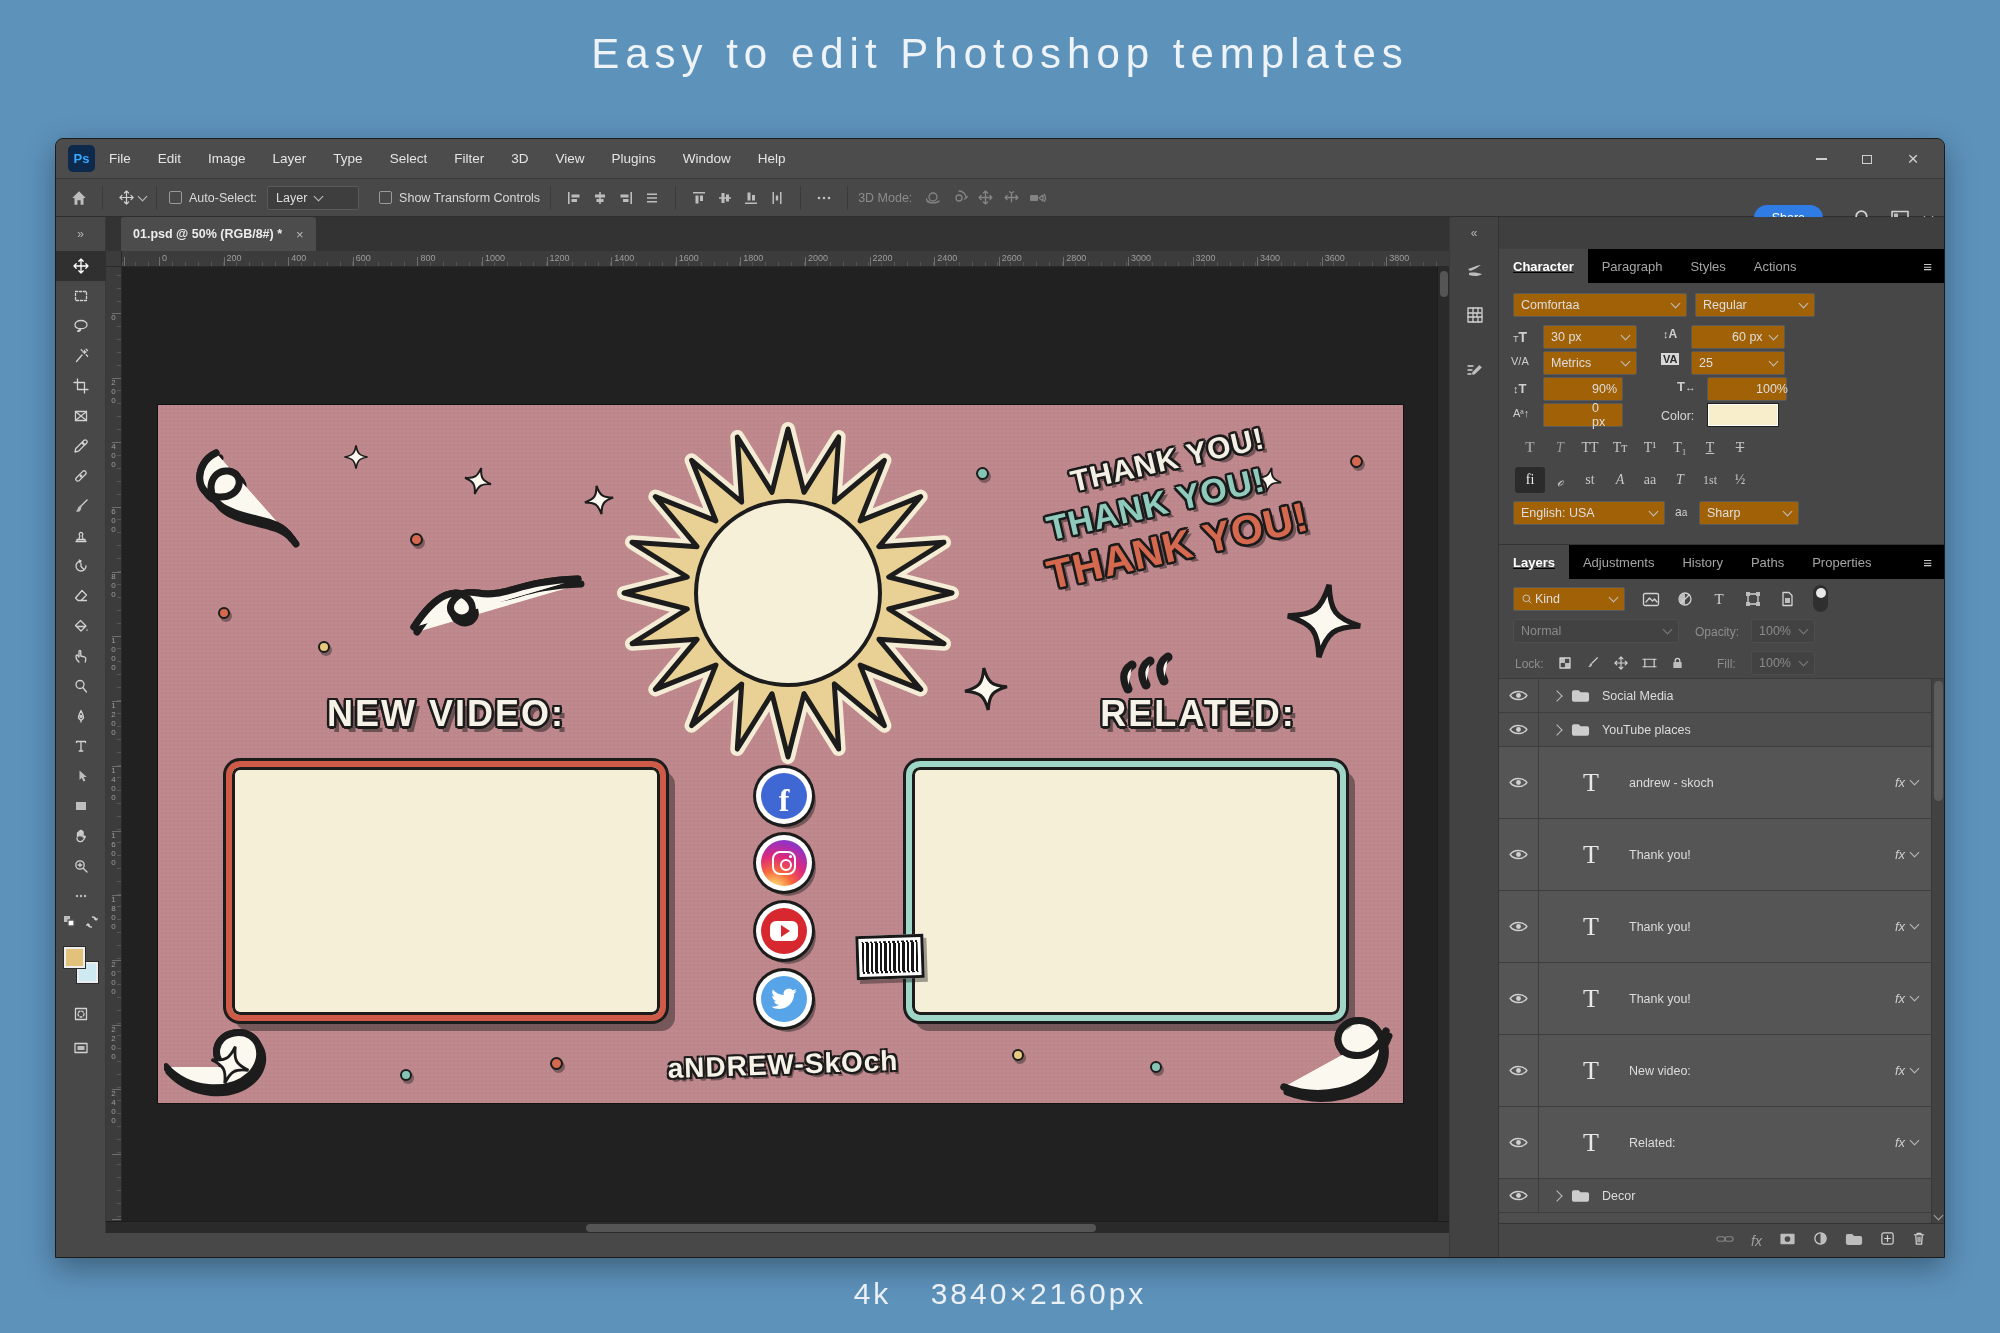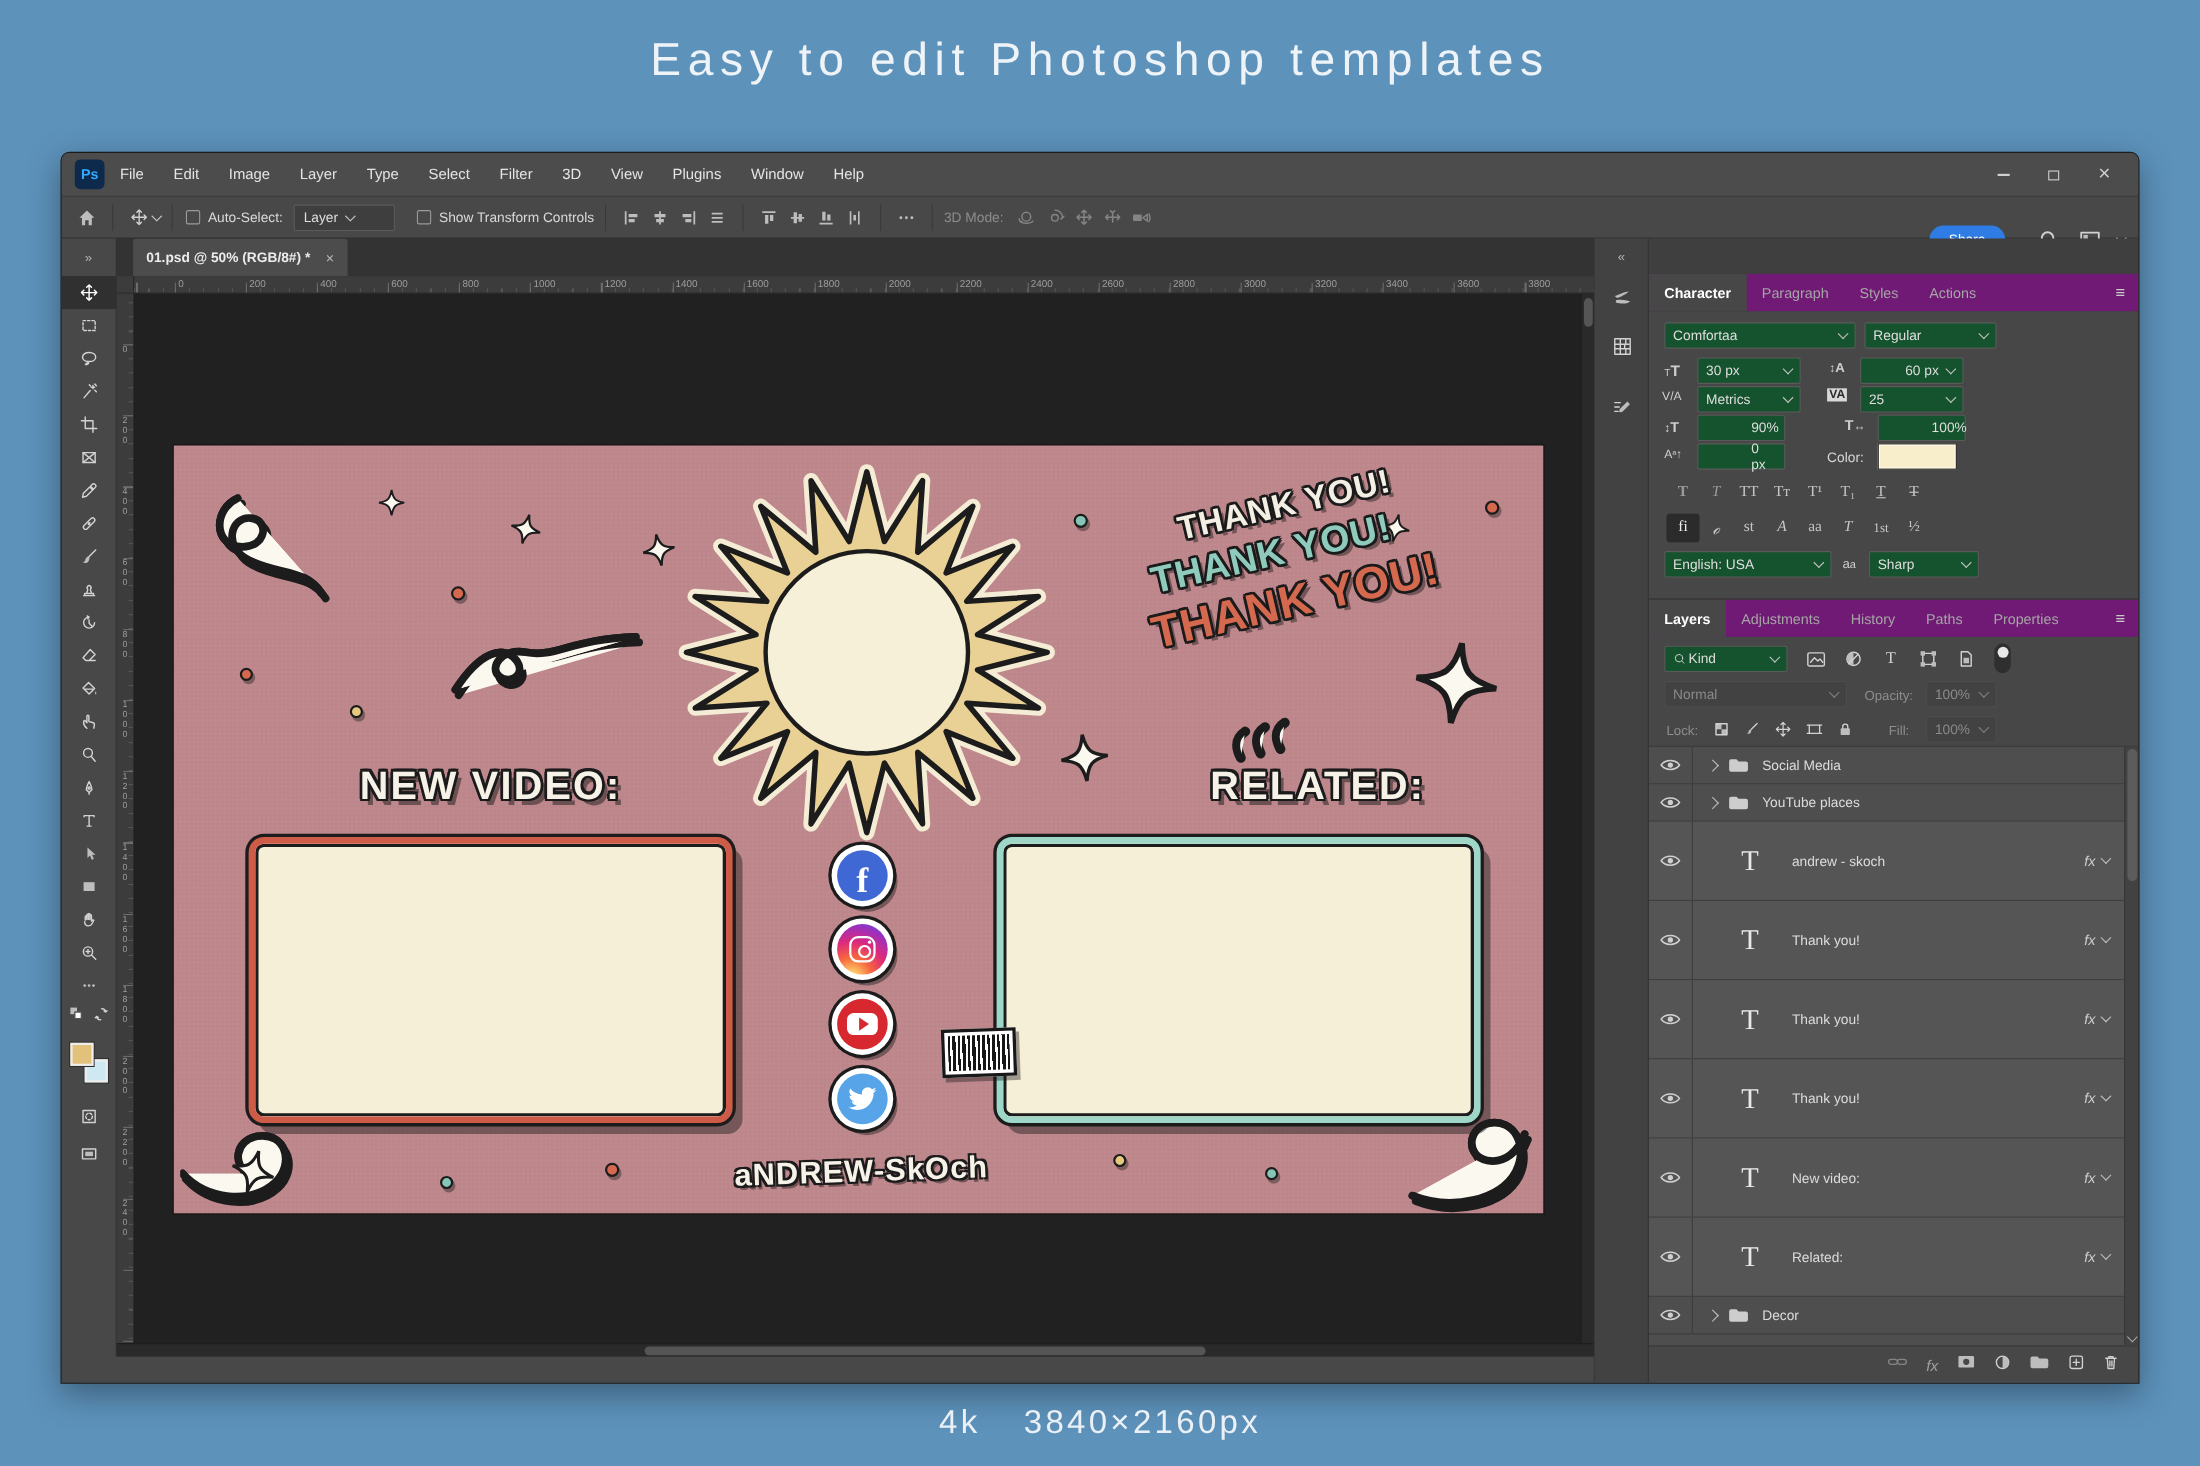--- a/index.html
+++ b/index.html
@@ -135,27 +135,27 @@
     font-size:28px; font-weight:800; letter-spacing:1px; transform:rotate(-2deg);
     text-shadow:-2px -2px 0 #1b1b1b,2px -2px 0 #1b1b1b,-2px 2px 0 #1b1b1b,2px 2px 0 #1b1b1b,3px 4px 0 rgba(25,25,25,.45); }
 
   
   .rightcol { position:absolute; right:0; top:78px; width:495px; bottom:0; display:flex; background:#3f3f3f; }
   .icolstrip { width:50px; background:#424242; border-left:1px solid #393939; border-right:1px solid #333; flex:none; }
   .icol-head { height:32px; display:flex; align-items:center; justify-content:center; color:#b5b5b5; font-size:12px; }
   .icolbtn { width:50px; height:44px; display:flex; align-items:center; justify-content:center; }
   .panelstack { flex:1; display:flex; flex-direction:column; min-width:0; }
   .panel-gap { height:32px; background:#3f3f3f; flex:none; }
-  .ptabs { height:34px; background:#701a75; display:flex; align-items:stretch; flex:none; }
+  .ptabs { height:34px; background:#000000; display:flex; align-items:stretch; flex:none;text-decoration:underline; }
   .ptab { padding:0 14px; display:flex; align-items:center; font-size:13px; color:#a5a5a5; }
   .ptab.active { background:#474747; color:#ffffff; font-weight:bold; }
   .ptab-menu { margin-left:auto; align-self:center; padding-right:12px; color:#c9c9c9; font-size:15px; }
   .ppanel { background:#474747; position:relative; flex:none; }
   .char-panel { height:262px; border-bottom:1px solid #333; }
-  .field { position:absolute; height:24px; background:#14532d; border:1px solid #5a5a5a; border-radius:2px;
+  .field { position:absolute; height:24px; background:#a16207; border:1px solid #5a5a5a; border-radius:2px;
     display:flex; align-items:center; padding:0 7px; font-size:12.5px; color:#dedede; }
   .field .chevd { margin-left:auto; }
   .field.nochev { padding-right:7px;padding-left:48px; }
   .field.disabled { color:#8a8a8a; border-color:#4d4d4d; background:#424242; }
   .cicon { position:absolute; font-size:11px; color:#cfcfcf; letter-spacing:0; }
   .color-label { position:absolute; font-size:12.5px; color:#d6d6d6; }
   .color-swatch { position:absolute; width:72px; height:24px; background:#f8eecb; border:1px solid #202020; box-shadow:inset 0 0 0 1px #fff; }
   .glyphrow { position:absolute; left:16px; display:flex; }
   .glyphrow span { width:30px; height:26px; display:flex; align-items:center; justify-content:center;
     color:#c6c6c6; font-size:14px; font-family:"Liberation Serif",serif; }

